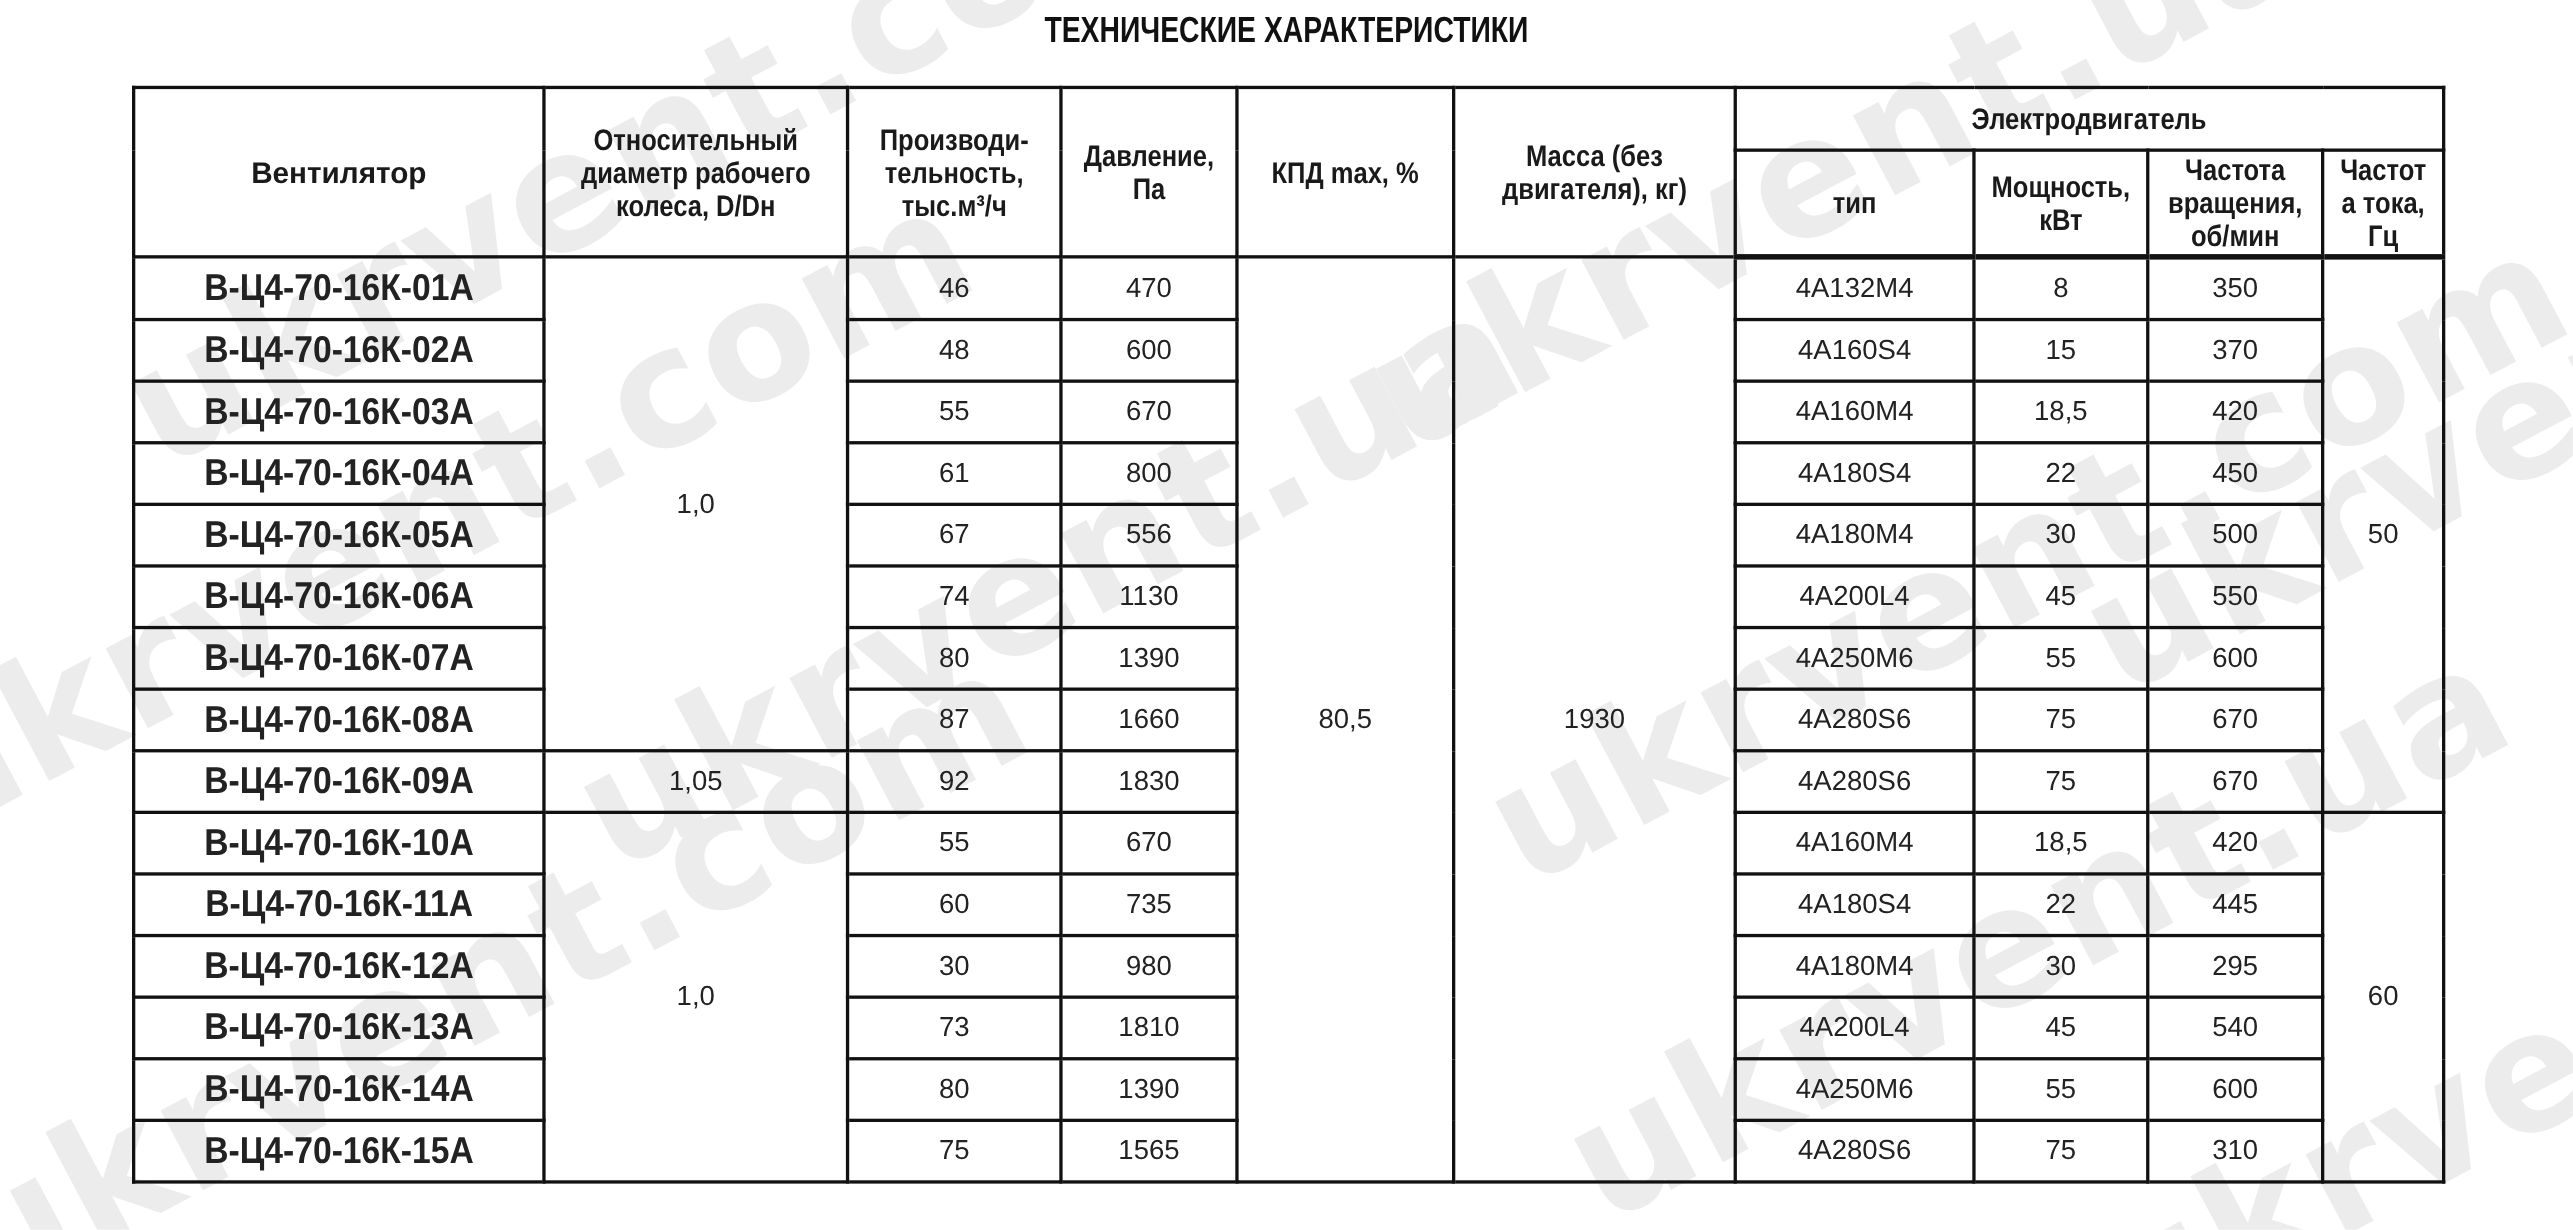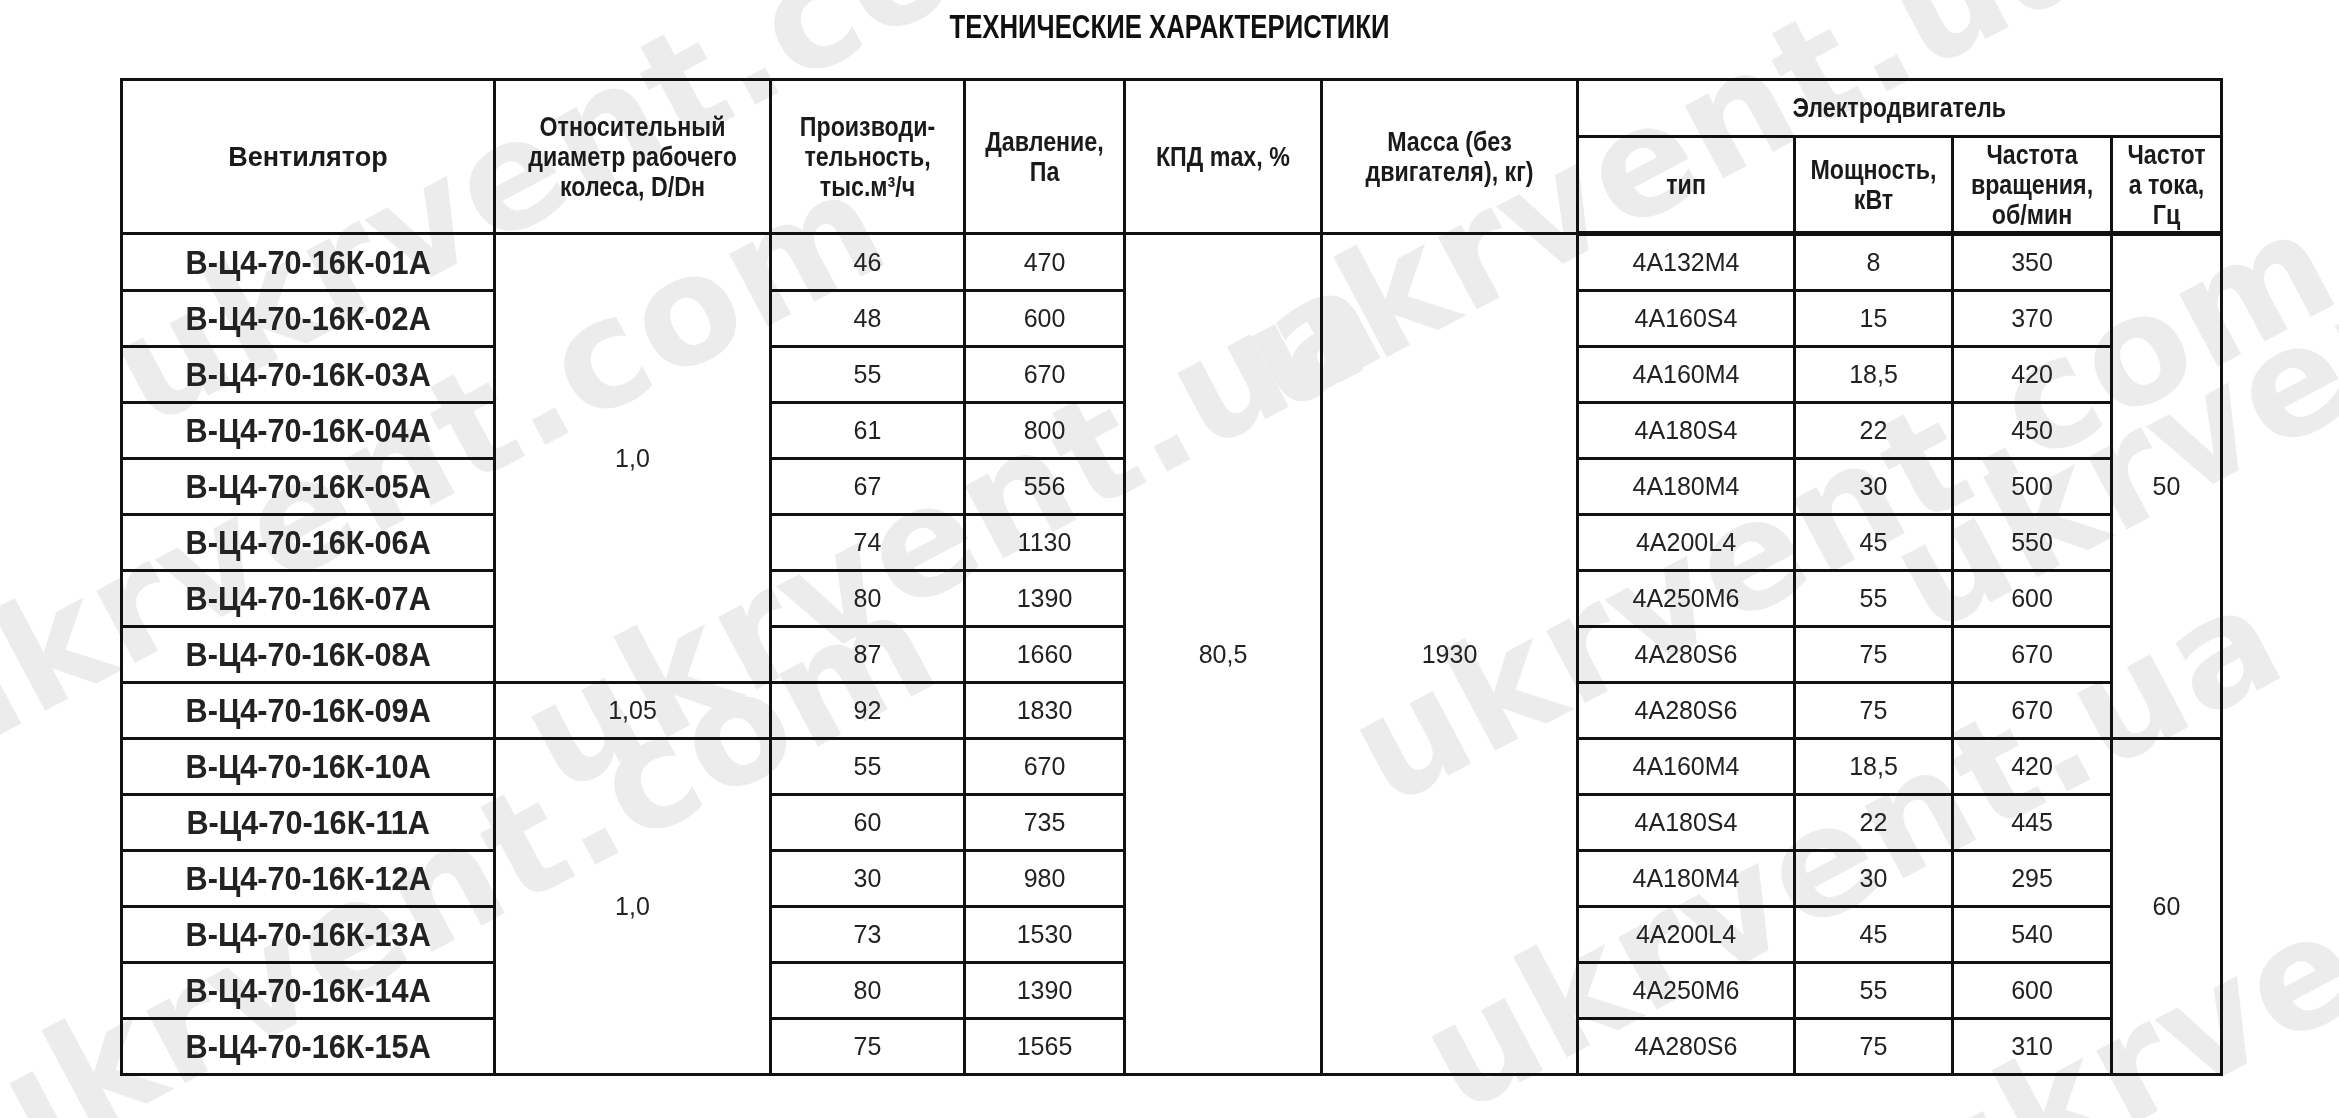--- a/index.html
+++ b/index.html
@@ -161,21 +161,21 @@
     <td class="name"><span>В-Ц4-70-16К-12А</span></td>
     <td>30</td>
     <td>980</td>
     <td>4А180М4</td>
     <td>30</td>
     <td>295</td>
   </tr>
   <tr>
     <td class="name"><span>В-Ц4-70-16К-13А</span></td>
     <td>73</td>
-    <td>1530</td>
+    <td>1810</td>
     <td>4А200L4</td>
     <td>45</td>
     <td>540</td>
   </tr>
   <tr>
     <td class="name"><span>В-Ц4-70-16К-14А</span></td>
     <td>80</td>
     <td>1390</td>
     <td>4А250М6</td>
     <td>55</td>

